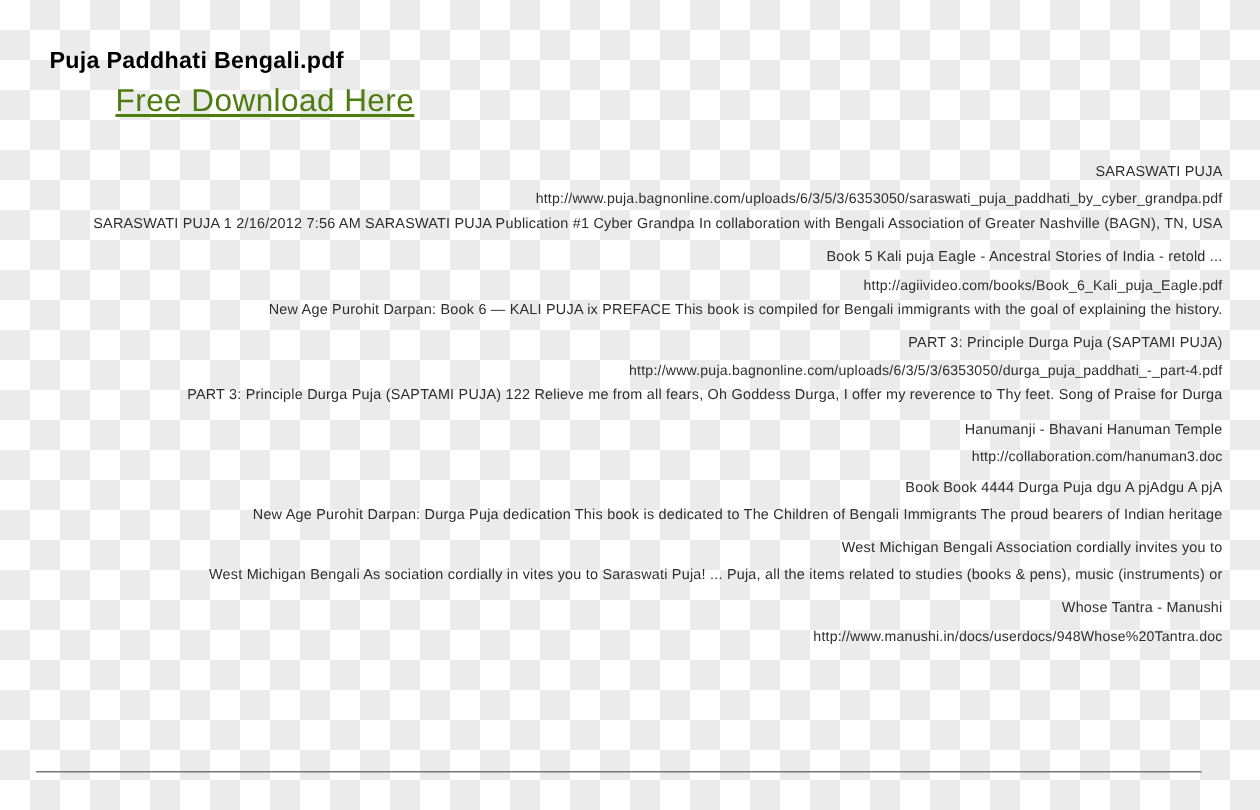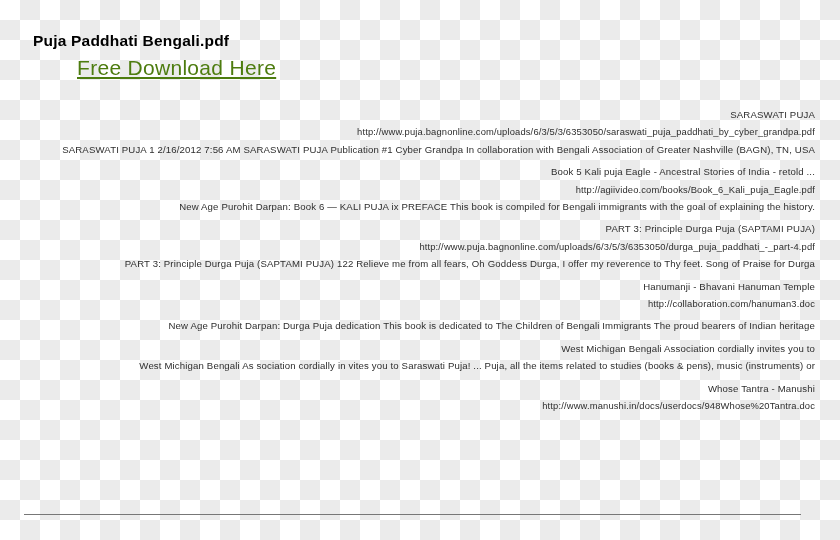--- a/index.html
+++ b/index.html
@@ -121,20 +121,21 @@
       <div class="r-url">http://www.puja.bagnonline.com/uploads/6/3/5/3/6353050/durga_puja_paddhati_-_part-4.pdf</div>
       <div class="r-snippet">PART 3: Principle Durga Puja (SAPTAMI PUJA) 122 Relieve me from all fears, Oh Goddess Durga, I offer my reverence to Thy feet. Song of Praise for Durga</div>
     </div>
 
     <div class="result-block">
       <div class="r-title">Hanumanji - Bhavani Hanuman Temple</div>
       <div class="r-url">http://collaboration.com/hanuman3.doc</div>
     </div>
 
     <div class="result-block">
+      <div class="r-title">Book Book 4444 Durga Puja dgu A pjAdgu A pjA</div>
       <div class="r-snippet">New Age Purohit Darpan: Durga Puja dedication This book is dedicated to The Children of Bengali Immigrants The proud bearers of Indian heritage</div>
     </div>
 
     <div class="result-block">
       <div class="r-title">West Michigan Bengali Association cordially invites you to</div>
       <div class="r-snippet">West Michigan Bengali As sociation cordially in vites you to Saraswati Puja! ... Puja, all the items related to studies (books &amp; pens), music (instruments) or</div>
     </div>
 
     <div class="result-block">
       <div class="r-title">Whose Tantra - Manushi</div>

